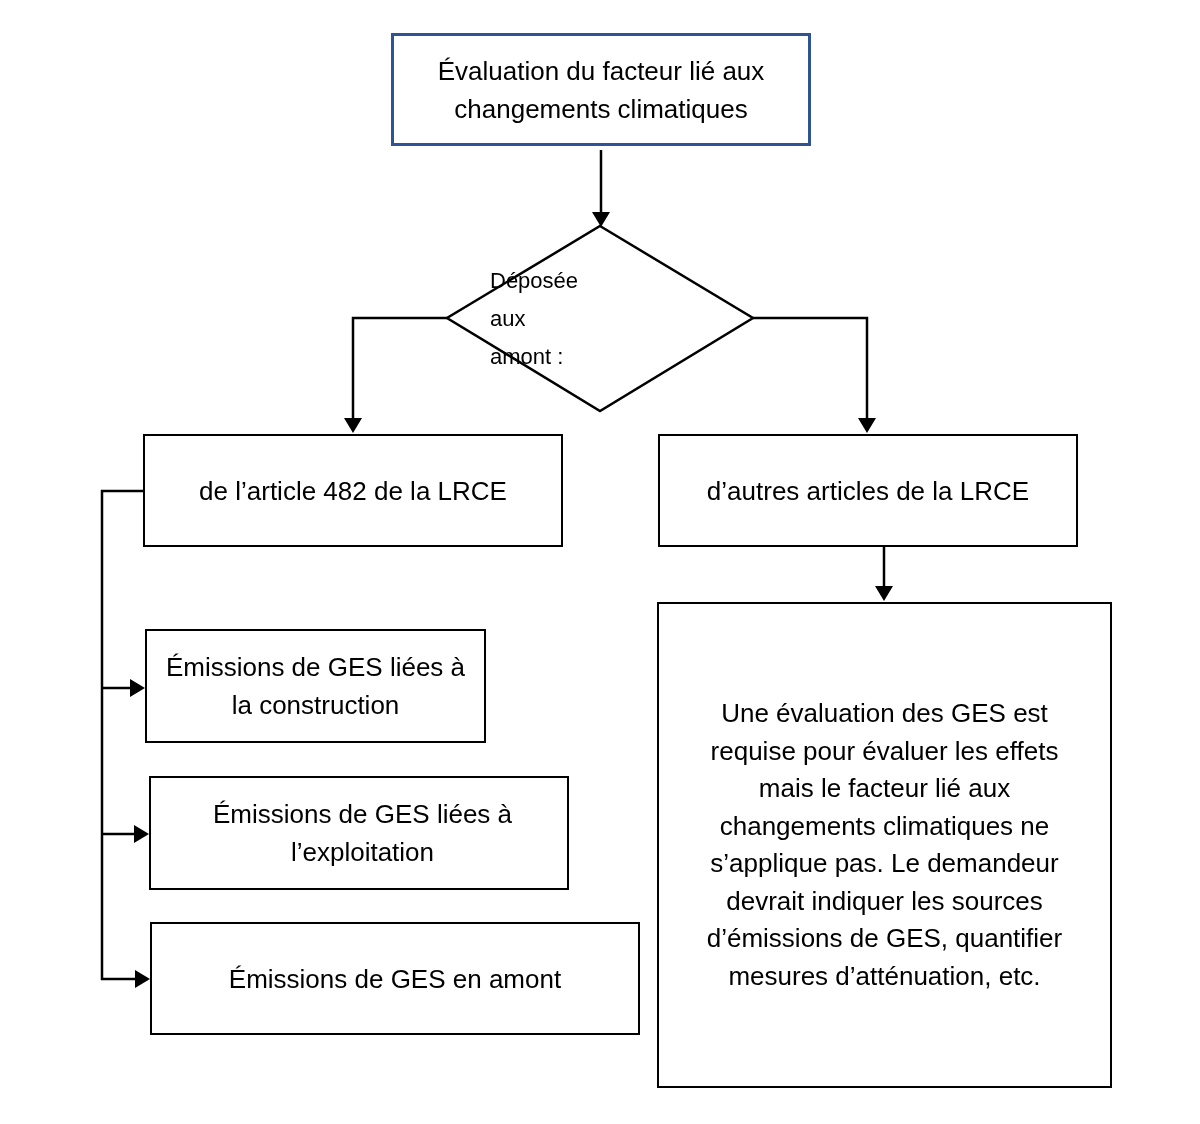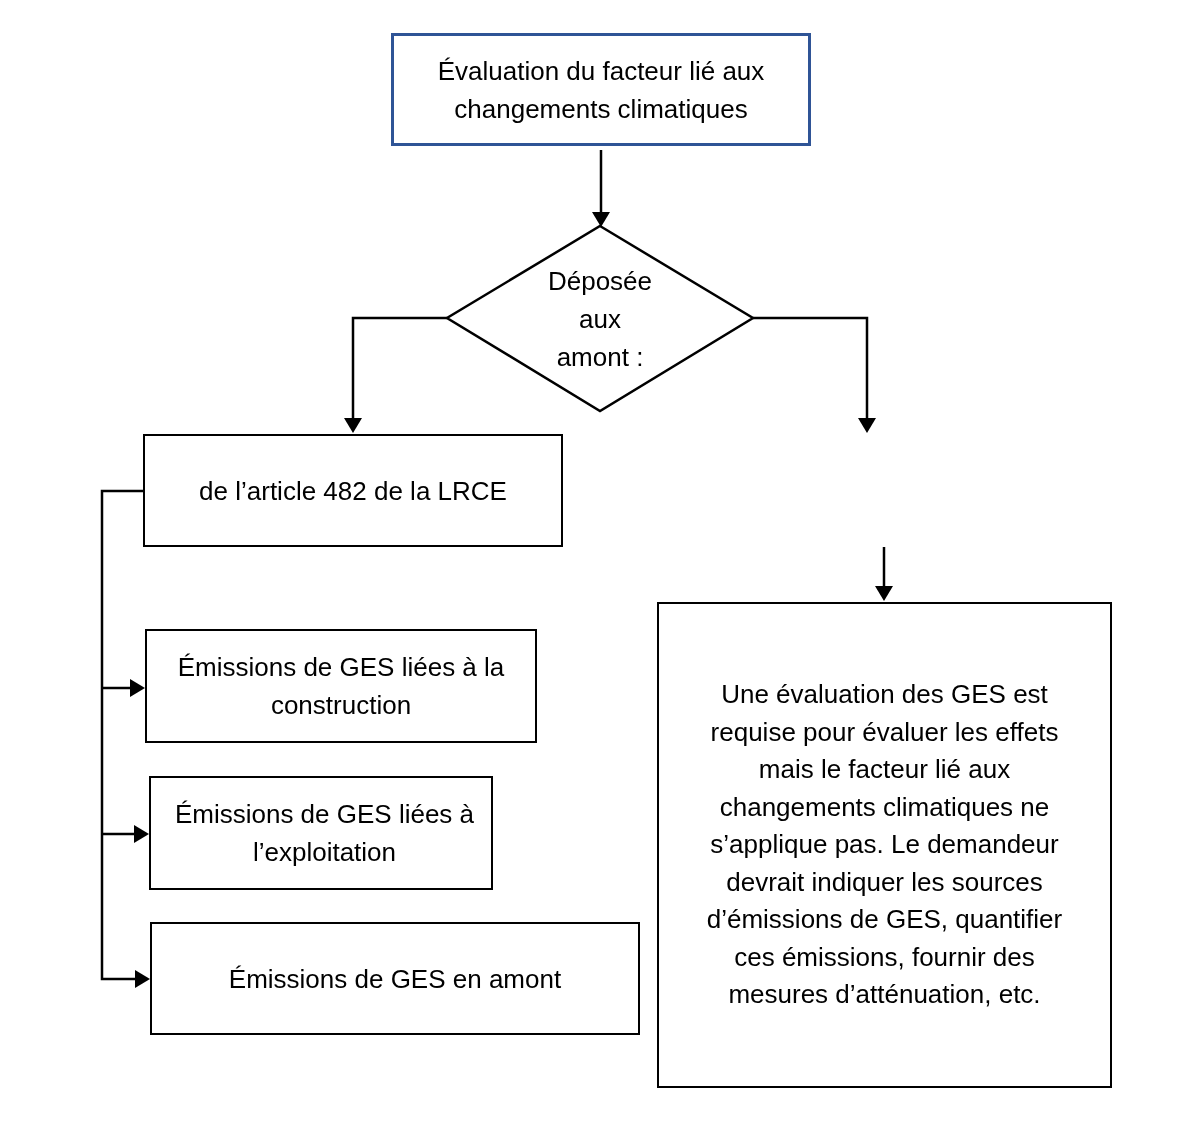--- a/index.html
+++ b/index.html
@@ -49,34 +49,34 @@
     font-size: 26px;
     line-height: 38px;
     padding: 4px 14px;
   }
   .top-box {
     left: 391px; top: 33px; width: 420px; height: 113px;
     border: 3px solid #2f5496;
   }
   .left-box  { left: 143px; top: 434px; width: 420px; height: 113px; }
   .right-box { left: 658px; top: 434px; width: 420px; height: 113px; }
-  .sub-box-1 { left: 145px; top: 629px; width: 392px; height: 114px; }
-  .sub-box-2 { left: 149px; top: 776px; width: 344px; height: 114px; padding-left: 21px; }
+  .sub-box-1 { left: 145px; top: 629px; width: 341px; height: 114px; }
+  .sub-box-2 { left: 149px; top: 776px; width: 420px; height: 114px; padding-left: 21px; }
   .sub-box-3 { left: 150px; top: 922px; width: 490px; height: 113px; }
   .note-box {
     left: 657px; top: 602px; width: 455px; height: 486px;
     flex-direction: column;
     line-height: 37.5px;
     padding: 4px 10px;
   }
   .diamond-label {
     position: absolute;
     left: 490px; top: 262px; width: 220px;
-    text-align: center;
-    font-size: 26px;
+    text-align: left;
+    font-size: 22px;
     line-height: 38px;
   }
 </style>
 </head>
 <body>
 
 <div class="canvas">
 
   <svg class="overlay" viewBox="0 0 1200 1124" xmlns="http://www.w3.org/2000/svg">
 
@@ -125,20 +125,23 @@
   <div class="diamond-label">
     <div>Déposée</div>
     <div>aux</div>
     <div>amont :</div>
   </div>
 
   <div class="box left-box">
     <span>de l’article 482 de la LRCE</span>
   </div>
 
+  <div class="box right-box">
+    <span>d’autres articles de la LRCE</span>
+  </div>
 
   <div class="box sub-box-1">
     <span>Émissions de GES liées à la construction</span>
   </div>
 
   <div class="box sub-box-2">
     <span>Émissions de GES liées à l’exploitation</span>
   </div>
 
   <div class="box sub-box-3">
@@ -146,17 +149,16 @@
   </div>
 
   <div class="box note-box">
     <div>Une évaluation des GES est</div>
     <div>requise pour évaluer les effets</div>
     <div>mais le facteur lié aux</div>
     <div>changements climatiques ne</div>
     <div>s’applique pas. Le demandeur</div>
     <div>devrait indiquer les sources</div>
     <div>d’émissions de GES, quantifier</div>
-    <div>ces émissions, fournir des</div>
     <div>mesures d’atténuation, etc.</div>
   </div>
 
 </div>
 
 </body></html>

